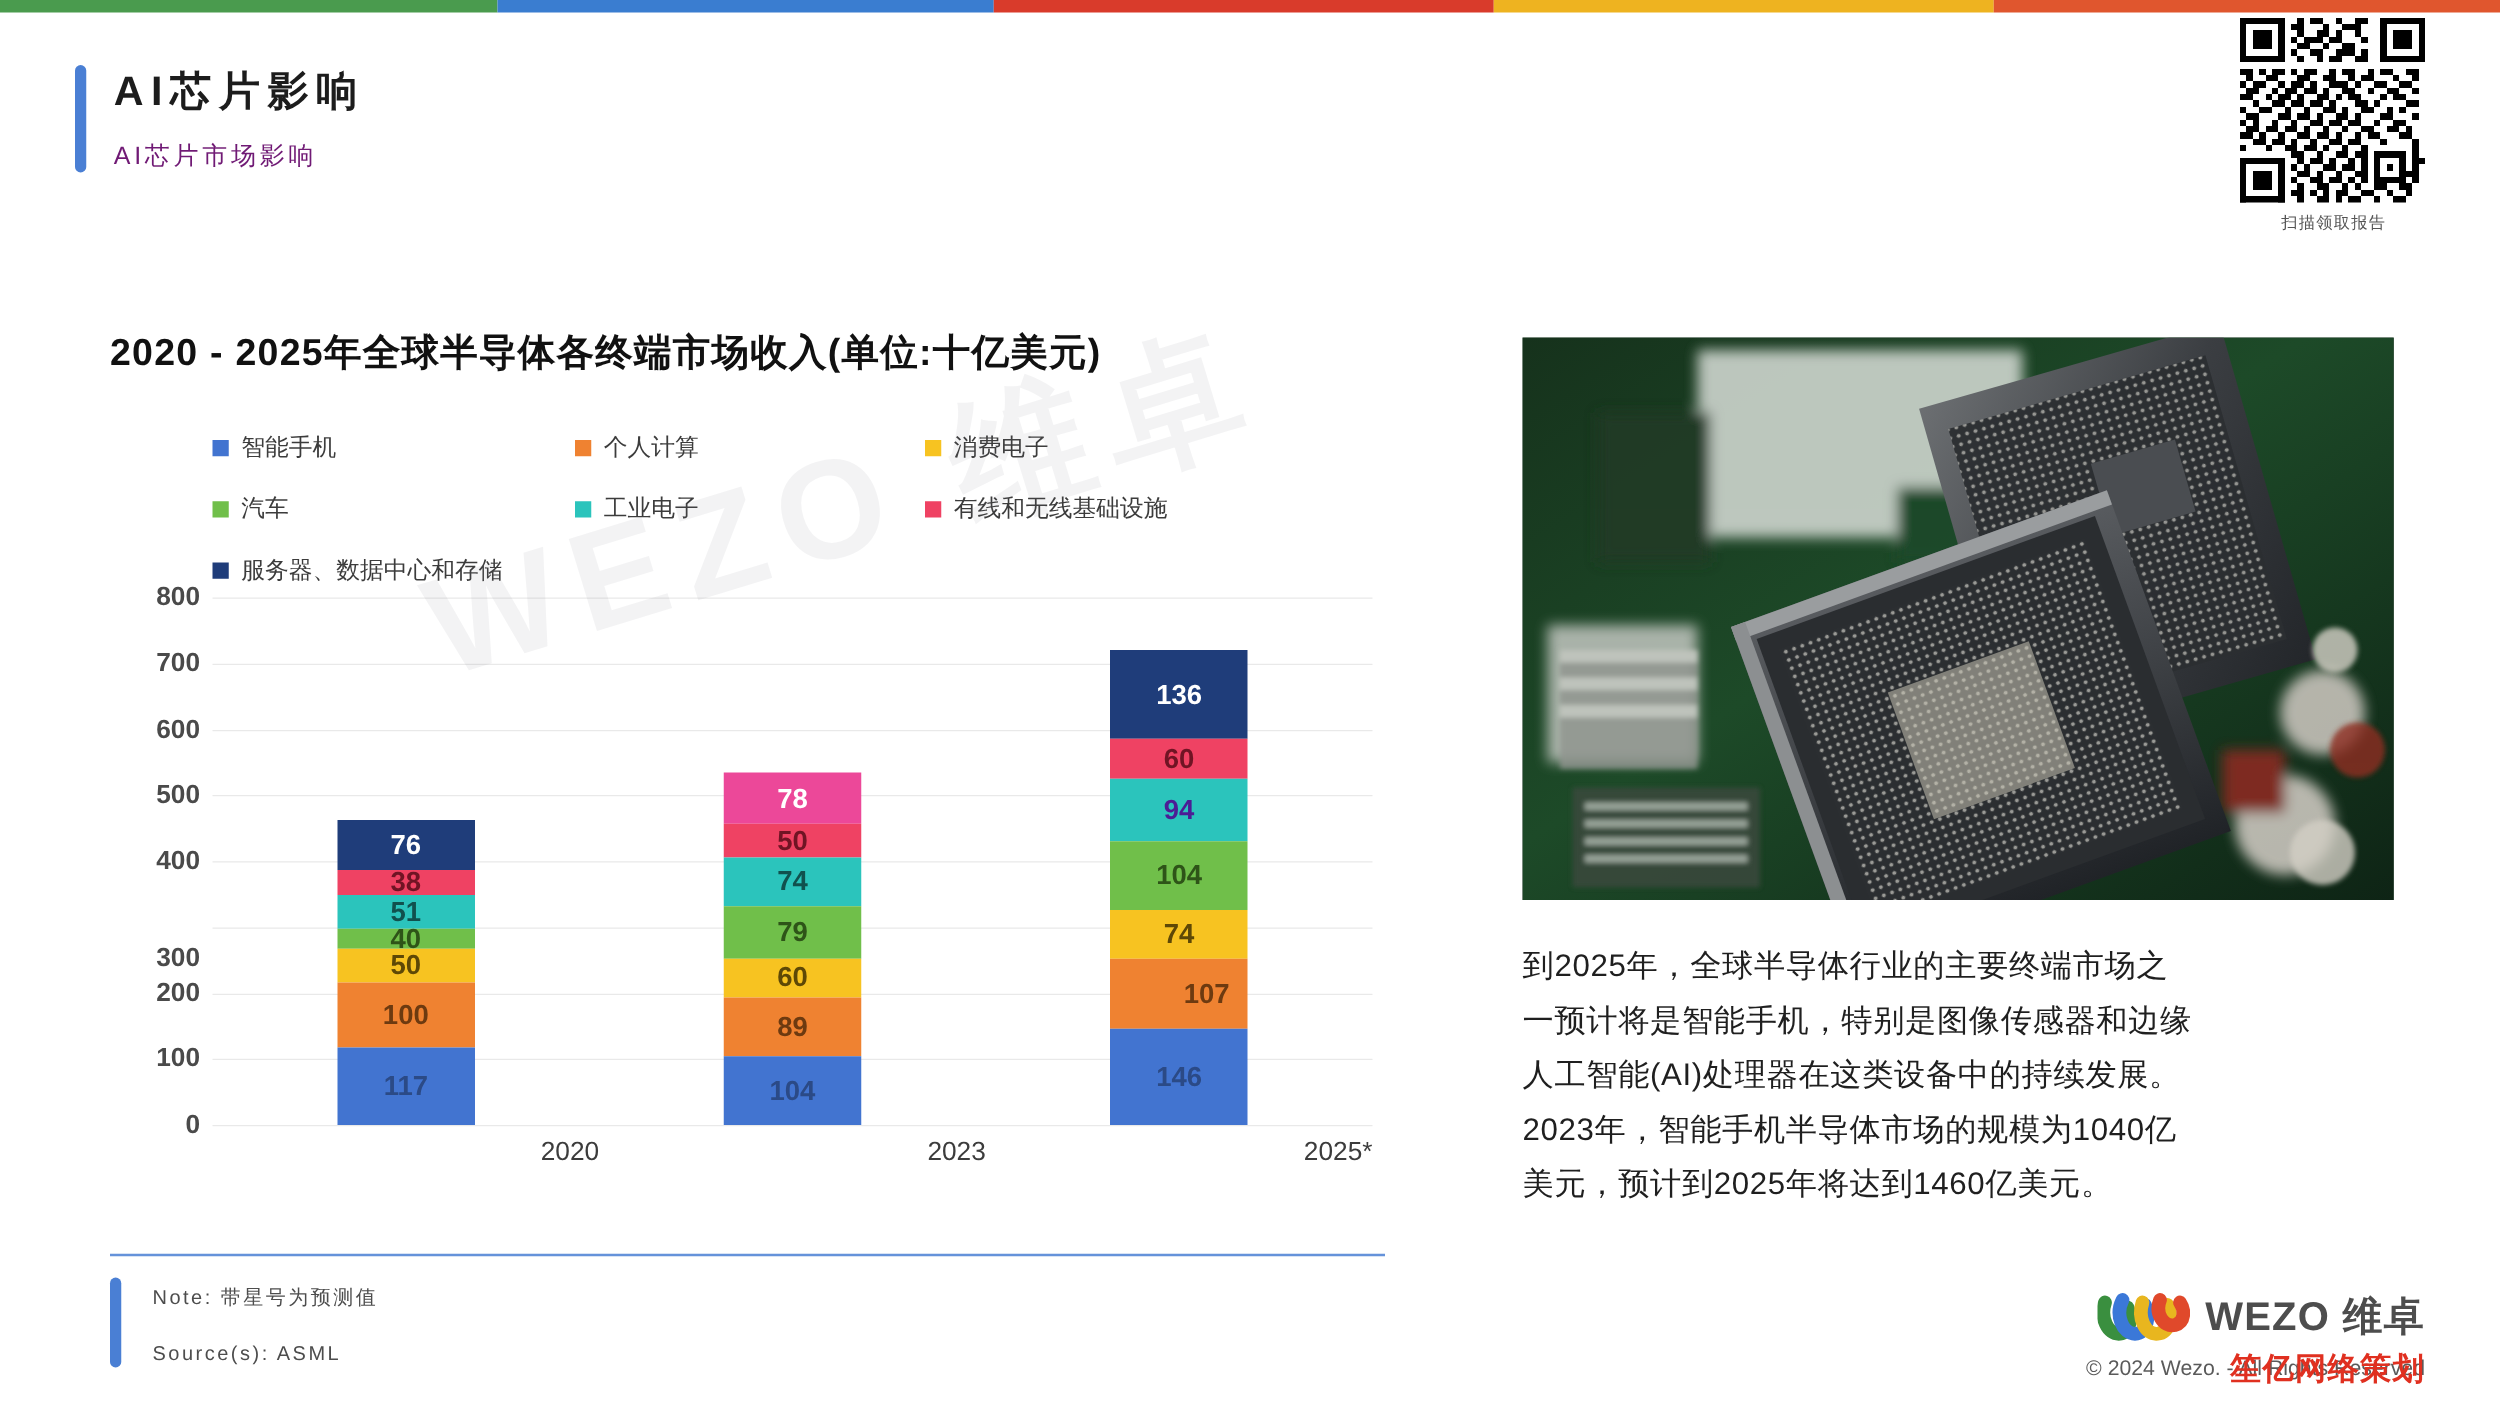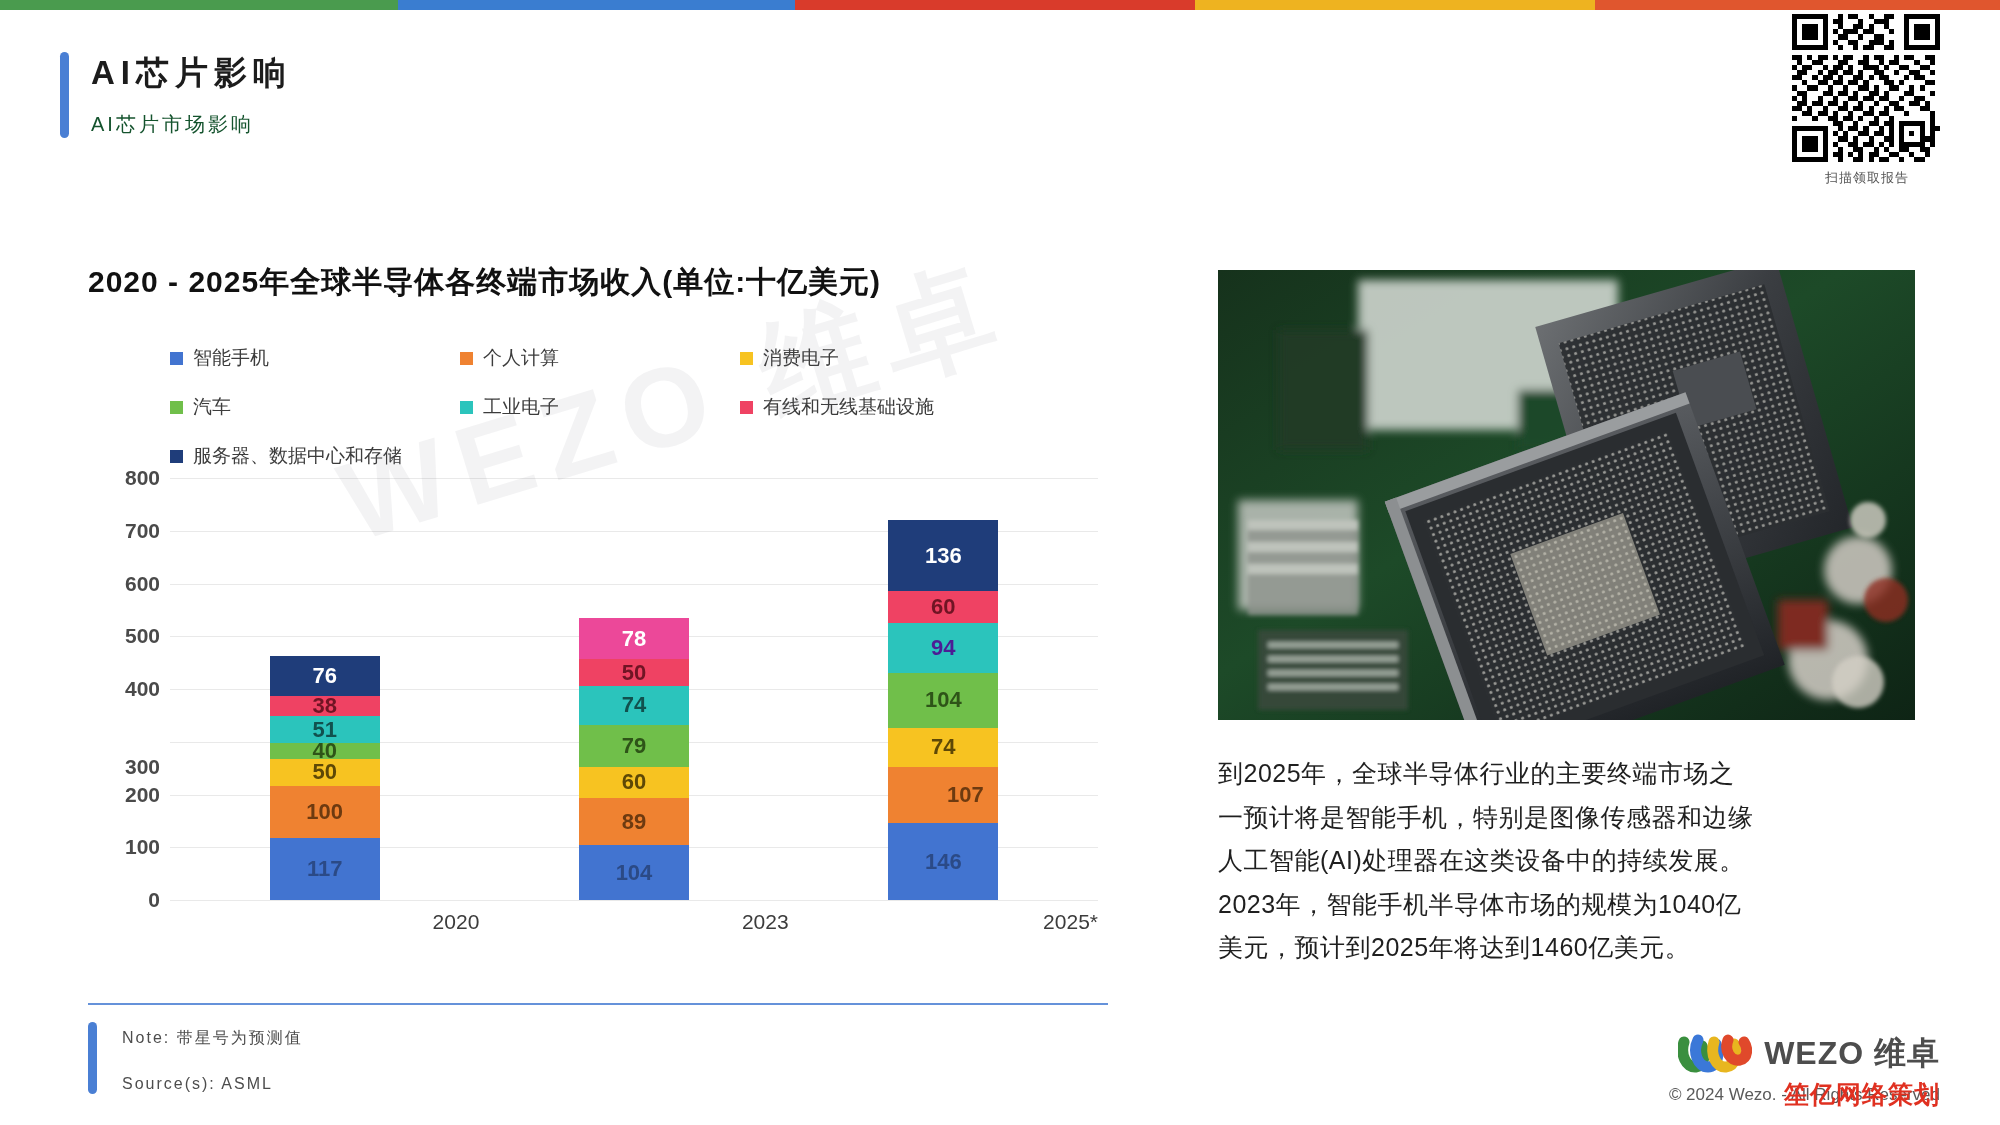--- a/index.html
+++ b/index.html
@@ -12,21 +12,21 @@
   #page { position: relative; width: 2000px; height: 1125px; background: #fff; }
 
   
   .topstrip { position: absolute; left:0; top:0; width:2000px; height:10px; display:flex; }
   .topstrip span { display:block; height:100%; }
 
   
   .header { position:absolute; left:60px; top:52px; display:flex; }
   .hdr-bar { width:9px; border-radius:5px; background:#4a7fd4; margin-right:22px; }
   .hdr-title { font-size:33px; font-weight:700; letter-spacing:6px; color:#1c1c1c; line-height:1.25; }
-  .hdr-sub { font-size:20px; letter-spacing:3px; color:#14532d; margin-top:18px; font-weight:400; }
+  .hdr-sub { font-size:20px; letter-spacing:3px; color:#701a75; margin-top:18px; font-weight:400; }
 
   
   .qrbox { position:absolute; right:58px; top:14px; width:150px; text-align:center; }
   .qr-img { width:148px; height:148px; display:block; }
   .qr-cap { font-size:13px; color:#555; margin-top:7px; letter-spacing:1px; }
 
   
   .chart-title { position:absolute; left:88px; top:262px; font-size:30px; font-weight:700; color:#111; letter-spacing:1px; }
 
   .legend { position:absolute; left:170px; top:345px; width:880px; }

